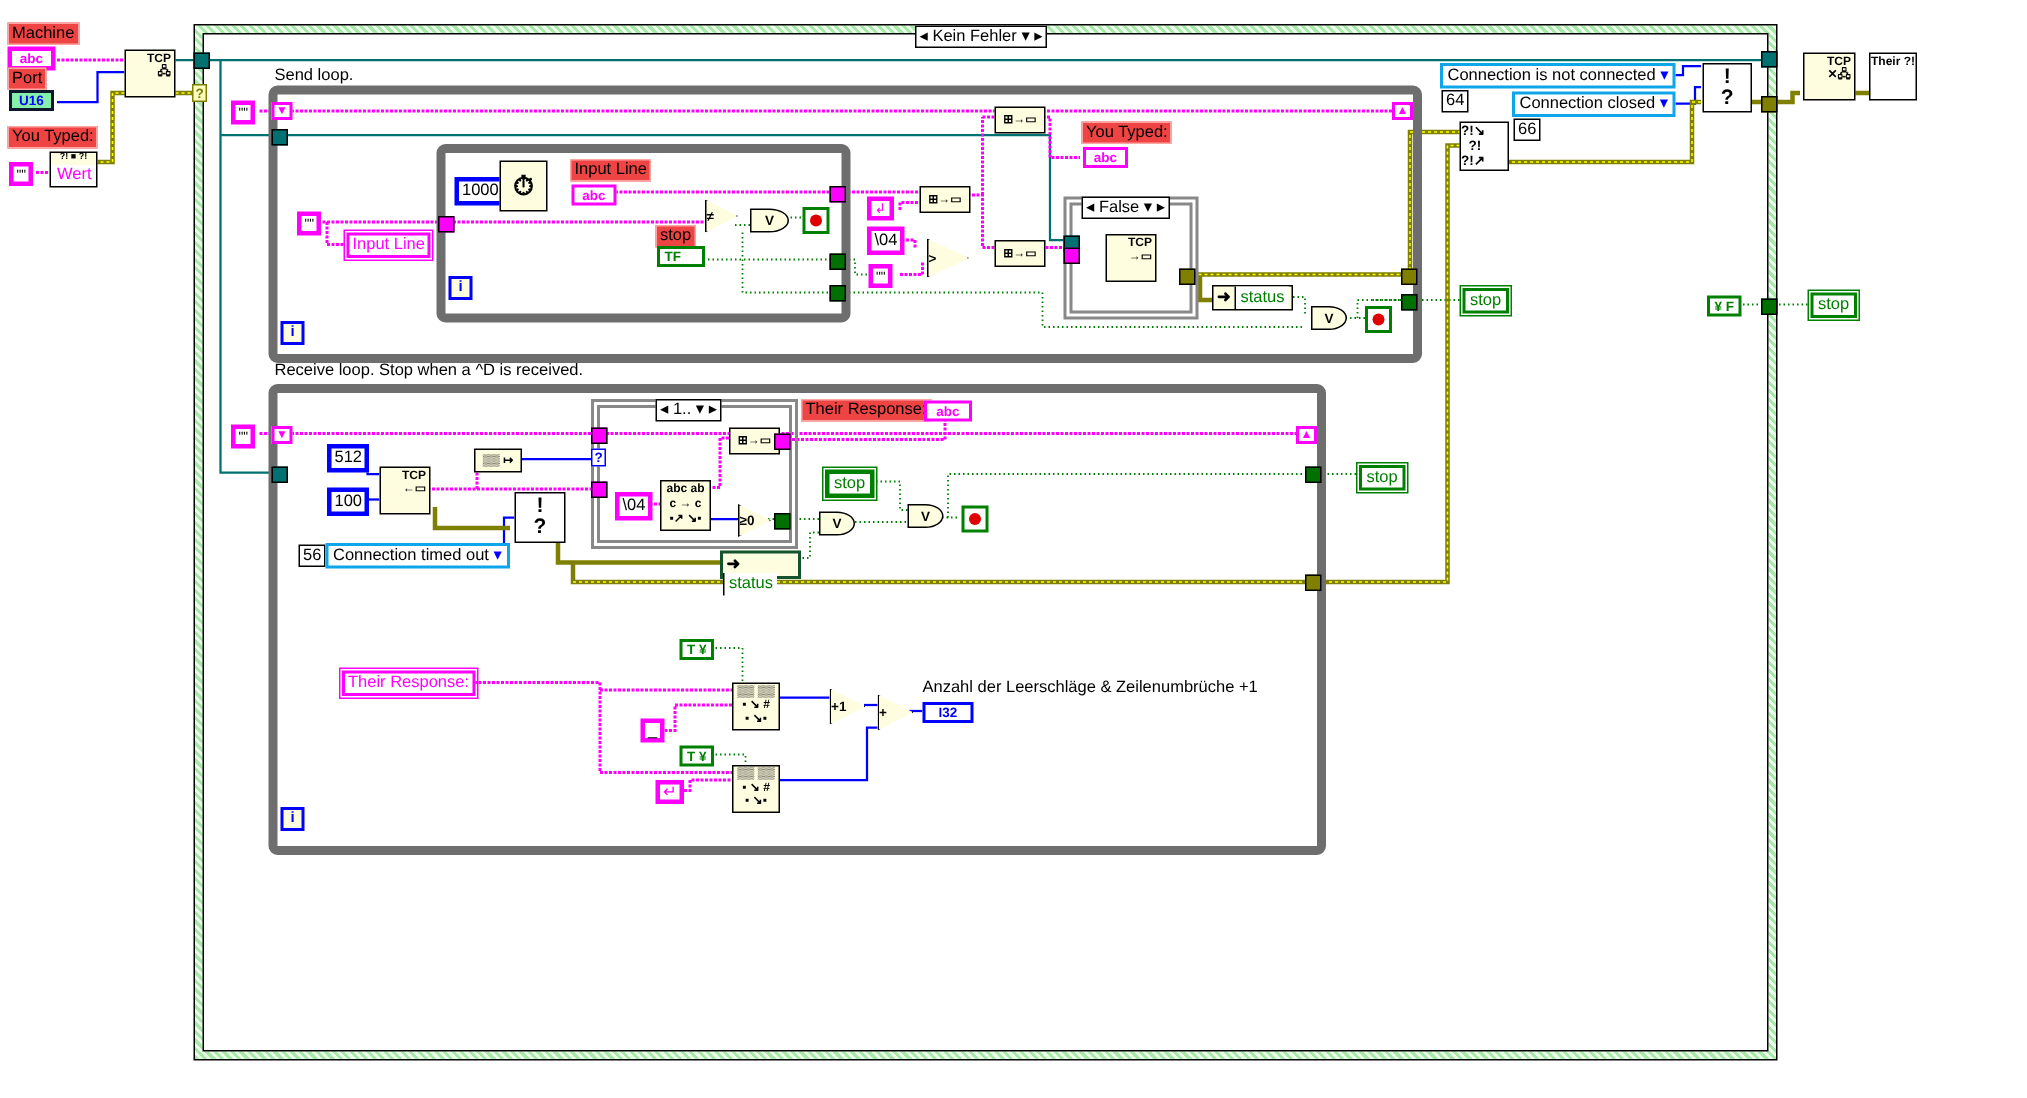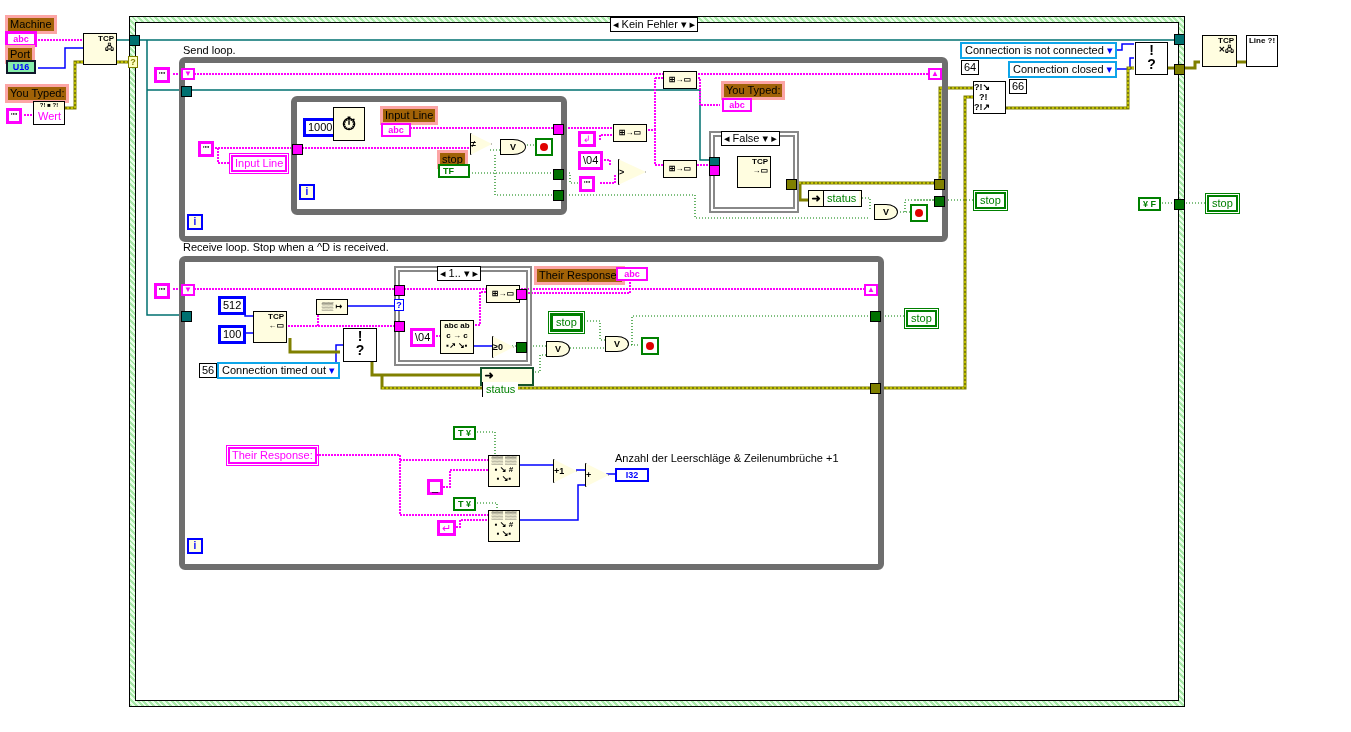--- a/index.html
+++ b/index.html
@@ -1,18 +1,18 @@
 <!DOCTYPE html>
 <html><head>
 <meta charset="utf-8">
 <style>
   html,body{margin:0;padding:0;background:#fff;}
   body{width:1351px;height:732px;position:relative;overflow:hidden;font-family:"Liberation Sans",sans-serif;font-size:11px;color:#000;}
   .abs{position:absolute;}
-  .lbl{position:absolute;background:#a16207;border:3px solid #fca5a5;padding:0 2px;line-height:13px;height:13px;white-space:nowrap;}
+  .lbl{position:absolute;background:#ef4444;border:1px solid #fca5a5;padding:0 2px;line-height:13px;height:13px;white-space:nowrap;}
   .free{position:absolute;white-space:nowrap;line-height:13px;}
   .strconst{position:absolute;border:3px solid #ff00ff;background:#fff;color:#000;padding:0 2px;line-height:13px;height:13px;}
   .strctl{position:absolute;border:2px solid #ff00ff;outline:1px solid #ff00ff;outline-offset:1px;background:#fff;color:#ff00ff;padding:0 2px;line-height:13px;white-space:nowrap;}
   .numconst{position:absolute;border:3px solid #0000ff;background:#fff;padding:0 2px;line-height:13px;height:13px;}
   .numtxt{position:absolute;border:1px solid #000;background:#fff;padding:0 2px;line-height:13px;height:13px;}
   .enumc{position:absolute;border:2px solid #0ea5e9;background:#fff;padding:0 3px;line-height:13px;height:13px;white-space:nowrap;text-align:center;}
   .boolind{position:absolute;border:2px solid #008000;outline:1px solid #008000;outline-offset:1px;background:#fff;color:#008000;padding:0 3px;line-height:13px;}
   .boolconst{position:absolute;border:2px solid #008000;background:#fff;color:#008000;font-weight:bold;font-size:9px;padding:0 3px;line-height:10px;}
   .term{position:absolute;font-weight:bold;font-size:9px;text-align:center;line-height:10px;}
   .vi{position:absolute;background:#fffde0;border:1px solid #000;font-size:8px;font-weight:bold;text-align:right;padding-right:2px;line-height:9px;}
@@ -263,16 +263,16 @@
 
 <div class="enumc" style="left:960px;top:42px;"><span>Connection is not connected</span> <span style="color:#0000ff;">▾</span></div>
 <div class="numtxt" style="left:961px;top:60px;">64</div>
 <div class="enumc" style="left:1008px;top:61px;"><span>Connection closed</span> <span style="color:#0000ff;">▾</span></div>
 <div class="numtxt" style="left:1009px;top:79px;">66</div>
 <div class="errbox" style="left:973px;top:81px;width:31px;height:31px;font-weight:bold;font-size:9px;line-height:10px;">?!↘<br>&nbsp;&nbsp;?!<br>?!↗</div>
 <div class="errbox" style="left:1135px;top:42px;width:31px;height:31px;font-weight:bold;font-size:14px;line-height:14px;text-align:center;">!<br>?</div>
 <div class="tunnel" style="left:1174px;top:34px;background:#007070;"></div>
 <div class="tunnel" style="left:1174px;top:64px;background:#808000;"></div>
 <div class="vi" style="left:1202px;top:35px;width:31px;height:30px;"><span>TCP</span><br>✕🖧</div>
-<div class="errbox" style="left:1246px;top:35px;width:30px;height:30px;font-size:8px;font-weight:bold;text-align:center;line-height:10px;">Line ?!</div>
+<div class="errbox" style="left:1246px;top:35px;width:30px;height:30px;font-size:8px;font-weight:bold;text-align:center;line-height:10px;">Their ?!</div>
 <div class="boolconst" style="left:1138px;top:197px;">¥ <span>F</span></div>
 <div class="tunnel" style="left:1174px;top:199px;background:#007000;"></div>
 <div class="boolind" style="left:1207px;top:195px;">stop</div>
 
 </body></html>

